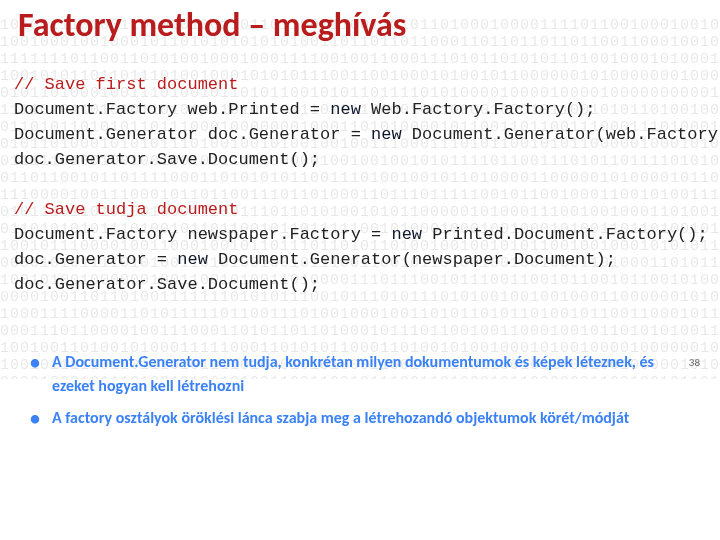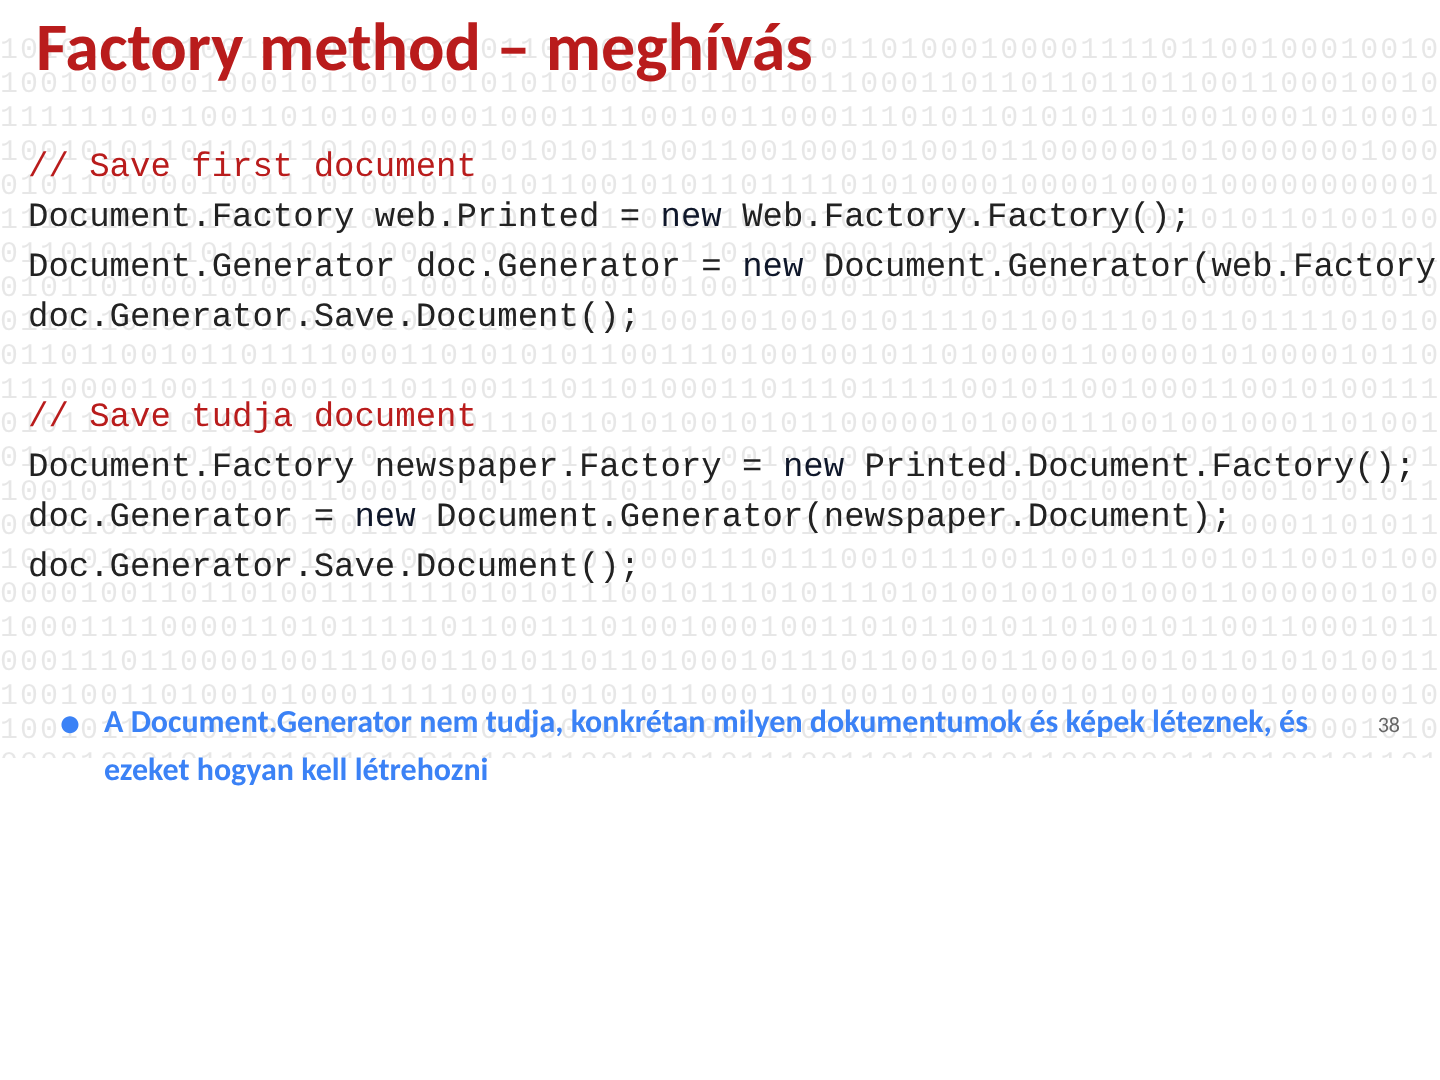--- a/index.html
+++ b/index.html
@@ -61,17 +61,18 @@
 <span>doc.Generator.Save.Document();</span>
 
 <span class="cm">// Save tudja document</span>
 <span>Document.Factory newspaper.Factory = </span><span class="kw">new</span><span> Printed.Document.Factory();</span>
 <span>doc.Generator = </span><span class="kw">new</span><span> Document.Generator(newspaper.Document);</span>
 <span>doc.Generator.Save.Document();</span></div>
 
   <div class="bullets">
     <ul>
       <li>A Document.Generator nem tudja, konkrétan milyen dokumentumok és képek léteznek, és ezeket hogyan kell létrehozni</li>
+      <li>A factory osztályok öröklési lánca szabja meg a létrehozandó objektumok körét/módját</li>
     </ul>
   </div>
 
   <div class="pg">38</div>
 </div>
 
 </body></html>

